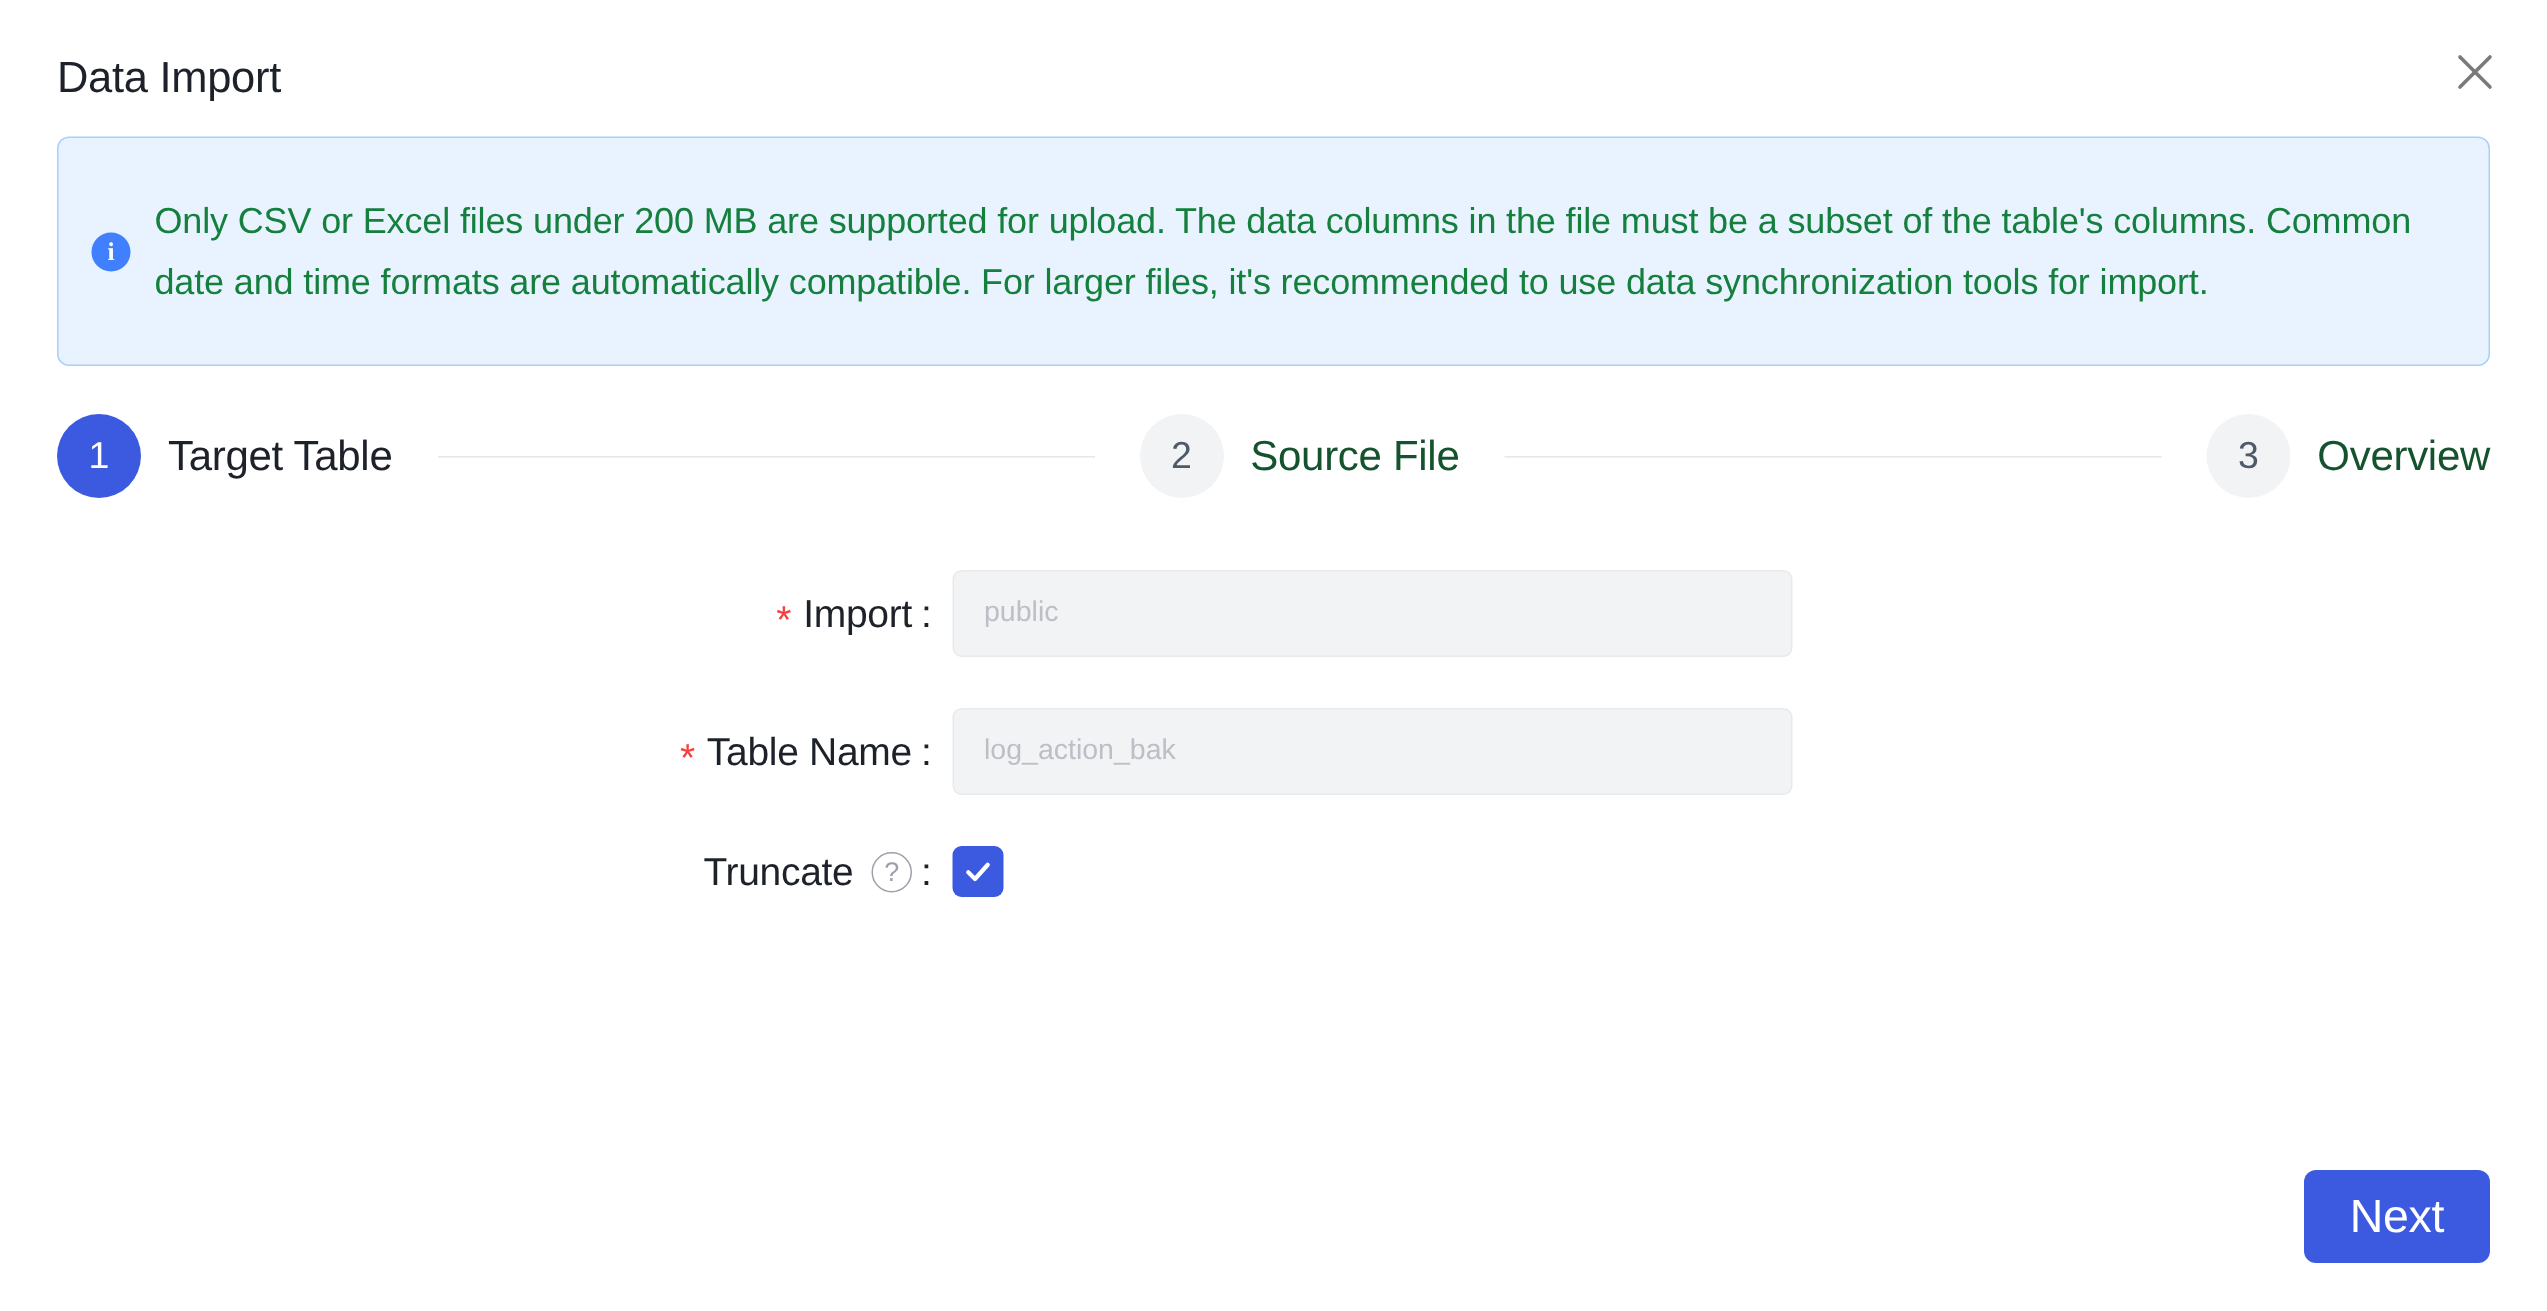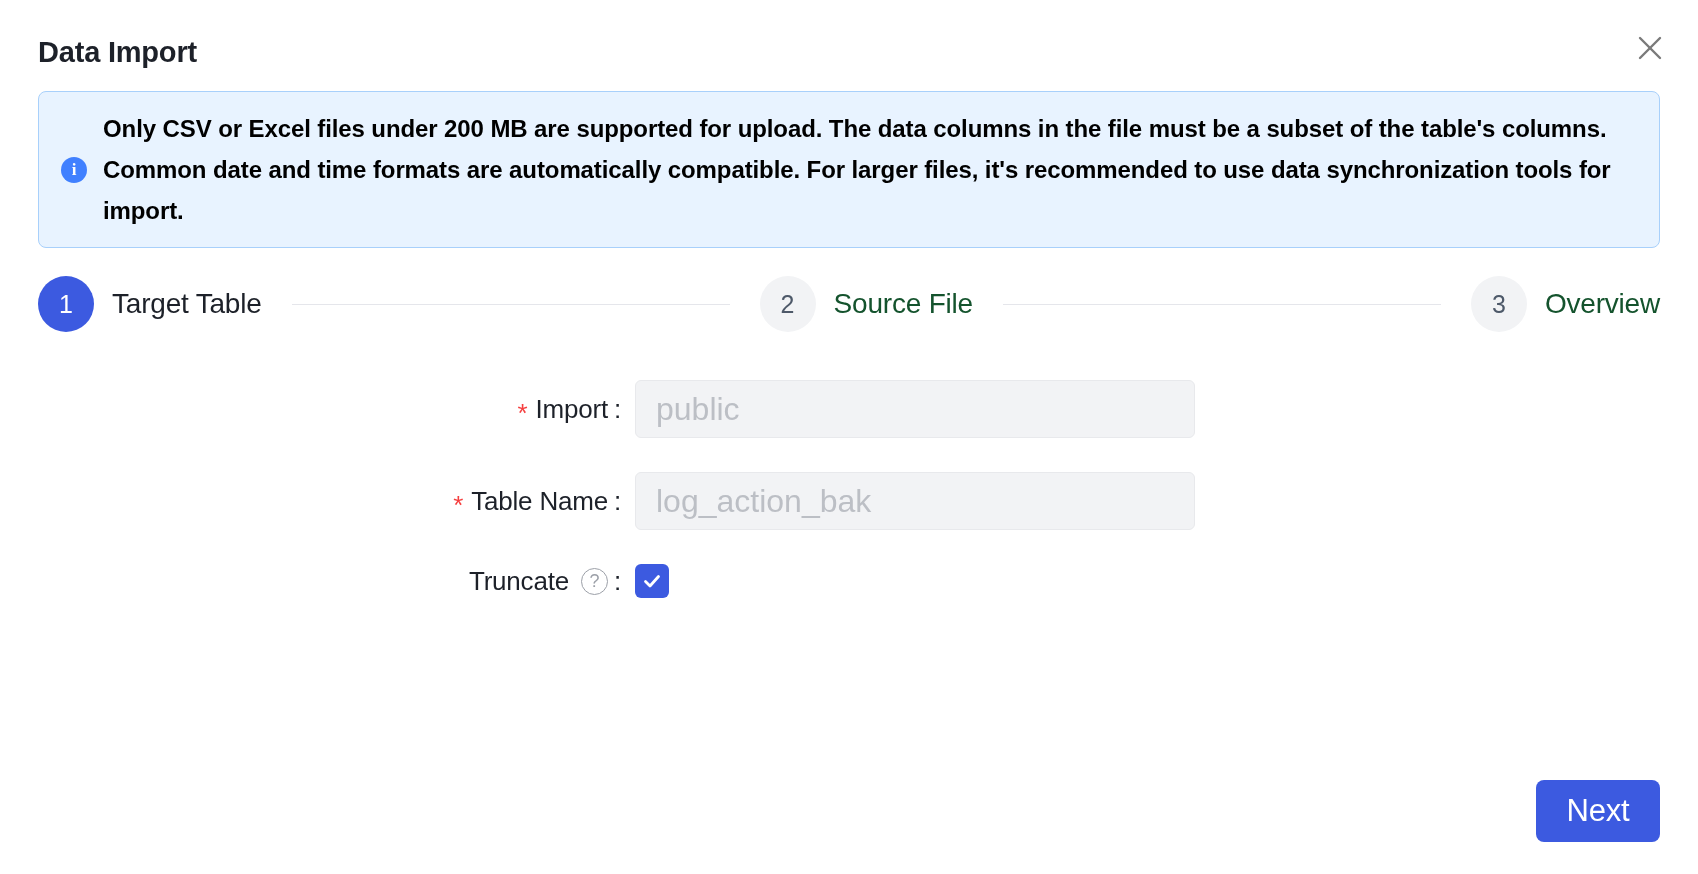--- a/index.html
+++ b/index.html
@@ -23,21 +23,21 @@
     top: 0;
     left: 0;
     width: 1698px;
     height: 92px;
   }
   .dialog-title {
     position: absolute;
     left: 38px;
     top: 32px;
     font-size: 29px;
-    font-weight: bold;
+    font-weight: normal;
     letter-spacing: -0.2px;
     color: #1d2129;
     line-height: 40px;
   }
   .close-button {
     position: absolute;
     right: 24px;
     top: 24px;
     width: 48px;
     height: 48px;
@@ -75,24 +75,23 @@
     justify-content: center;
     font-size: 17px;
     font-weight: bold;
     line-height: 1;
     font-family: "Liberation Serif", serif;
     margin-right: 16px;
   }
   .info-text {
     font-size: 24px;
     line-height: 41px;
-    color: #000000;
+    color: #15803d;
     letter-spacing: -0.1px;
     max-width: 1530px;
-    font-weight: bold;
   }
 
   
   .stepper {
     position: absolute;
     left: 38px;
     top: 276px;
     width: 1622px;
     height: 56px;
     display: flex;
@@ -172,21 +171,21 @@
   }
   .label-colon { margin-left: 6px; }
 
   .field-input {
     width: 560px;
     height: 58px;
     background: #f2f3f5;
     border: 1px solid #e8e9ec;
     border-radius: 6px;
     padding: 0 20px;
-    font-size: 32px;
+    font-size: 19px;
     font-family: "Liberation Sans", sans-serif;
     color: #1d2129;
     outline: none;
   }
   .field-input::placeholder { color: #bcbfc5; }
 
   .help-icon {
     display: inline-flex;
     align-items: center;
     justify-content: center;

